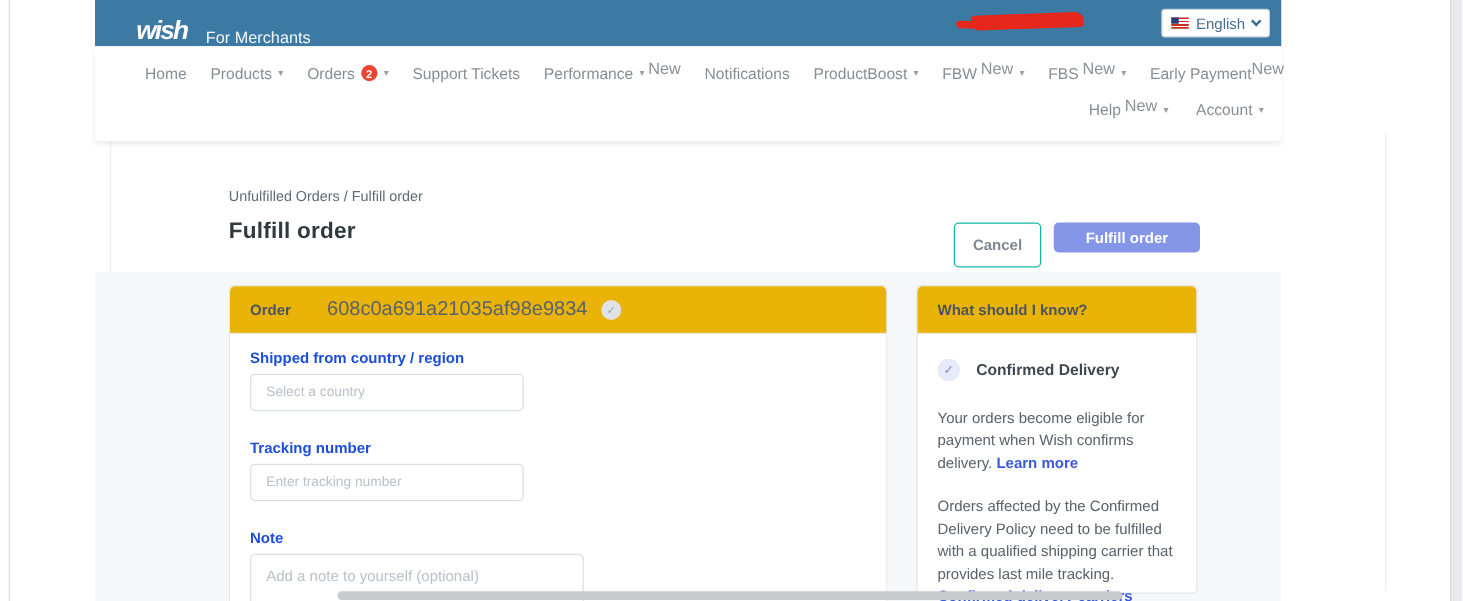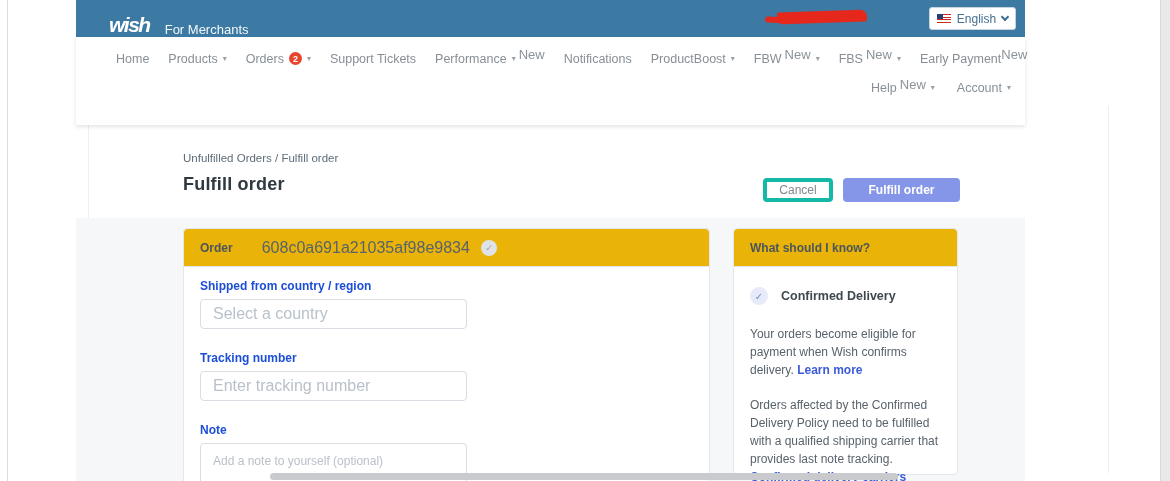--- a/index.html
+++ b/index.html
@@ -25,49 +25,49 @@
   .tagline { margin-left:15px; color:#f1f6f9; font-size:13px; }
   .redaction { position:absolute; right:158px; top:11px; width:90px; height:12px; background:#e6271c; border-radius:2px 7px 3px 6px; transform:rotate(-2deg); }
   .redaction::after { content:""; position:absolute; left:-12px; top:4px; width:16px; height:6px; background:#e6271c; border-radius:3px; transform:rotate(4deg); }
   .lang-btn { position:absolute; right:9px; top:7px; width:87px; height:23px; background:#fff; border:1px solid #c8d4dd; border-radius:3px; display:flex; align-items:center; justify-content:center; gap:6px; cursor:pointer; }
   .flag { position:relative; width:14px; height:9px; background:repeating-linear-gradient(180deg,#cc2b1d 0 1.3px,#fff 1.3px 2.6px); flex:0 0 auto; }
   .flag::after { content:""; position:absolute; left:0; top:0; width:6px; height:5px; background:#2c3e76; }
   .lang-label { color:#46708f; font-size:12px; }
   .chev-down { width:6px; height:6px; border-right:2px solid #3e6f94; border-bottom:2px solid #3e6f94; transform:rotate(45deg); margin-top:-3px; }
 
   
-  .navbar { background:#fff; padding:12px 14px 28px 40px; box-shadow:0 2px 4px rgba(40,55,70,.13); position:relative;text-align:right; }
+  .navbar { background:#fff; padding:12px 14px 16px 40px; box-shadow:0 2px 4px rgba(40,55,70,.13); position:relative;text-align:right; }
   .nav-row { display:flex; align-items:center; }
   .nav-row1 { gap:19px; height:19px; }
   .nav-row2 { justify-content:flex-end; gap:22px; height:18px; margin-top:11px; }
   .nav-item { color:#878f96; font-size:12.5px; display:flex; align-items:center; gap:5px; white-space:nowrap; cursor:pointer; }
   .caret { font-size:8px; color:#98a0a6; line-height:1; }
   .badge { background:#e8442e; color:#fff; min-width:13px; height:13px; border-radius:50%; font-size:9px; display:flex; align-items:center; justify-content:center; font-weight:bold; }
   .sup-new { font-size:13px; color:#8a9298; position:relative; top:-4px; margin-left:-2px; }
 
   
   .breadcrumb { position:absolute; left:183px; top:152px; font-size:11.5px; color:#5d6c78; cursor:pointer; }
   .page-title { position:absolute; left:183px; top:174px; font-size:18px; font-weight:bold; color:#2e3940; letter-spacing:.2px; }
   .btn { border-radius:4px; font-size:12px; cursor:pointer; font-family:"Liberation Sans", sans-serif; }
-  .btn-cancel { position:absolute; left:763px; top:178px; width:70px; height:24px; background:#fff; border:4px solid #14b8a6; color:#7e8891; }
+  .btn-cancel { position:absolute; left:763px; top:178px; width:70px; height:36px; background:#fff; border:1px solid #14b8a6; color:#7e8891;font-weight:bold; }
   .btn-fulfill { position:absolute; left:843px; top:178px; width:117px; height:24px; background:#8596e8; border:none; color:#fff; font-weight:bold; }
 
   
   .content-bg { position:absolute; left:76px; top:218px; width:949px; height:263px; background:#f6f7f9; }
 
   .card { position:absolute; background:#fff; border:1px solid #e3e6ea; border-radius:4px; }
   .card-head { height:38px; background:#eab308; border-bottom:1px solid #e3e6ea; display:flex; align-items:center; padding:0 16px; border-radius:4px 4px 0 0; }
 
   .form-card { left:183px; top:228px; width:527px; height:268px; border-bottom:none; border-radius:4px 4px 0 0; }
   .order-label { font-size:12px; font-weight:bold; color:#4b555d; margin-right:29px; }
   .order-id { font-size:16px; color:#59636b; }
   .check-circle-sm { width:16px; height:16px; border-radius:50%; background:#dfe3e7; color:#99a1a8; font-size:9px; display:flex; align-items:center; justify-content:center; margin-left:11px; }
   .form-body { padding:12px 16px 0; }
   .field-label { font-size:12px; font-weight:bold; color:#1d4ed8; margin-bottom:6px; }
-  .field-input { display:block; width:267px; height:30px; border:1px solid #d8dee4; border-radius:4px; padding:12px 12px; font-size:16px; color:#47515a; font-family:"Liberation Sans", sans-serif; outline:none; }
+  .field-input { display:block; width:219px; height:30px; border:1px solid #d8dee4; border-radius:4px; padding:12px 12px; font-size:11px; color:#47515a; font-family:"Liberation Sans", sans-serif; outline:none; }
   .field-input::placeholder, .field-area::placeholder { color:#b9c1ca; opacity:1; }
   .field-gap { margin-top:22px; }
   .field-area { display:block; width:267px; height:78px; border:1px solid #d8dee4; border-radius:4px; padding:10px 12px; font-size:12px; color:#47515a; resize:none; font-family:"Liberation Sans", sans-serif; outline:none; }
 
   .info-card { left:733px; top:228px; width:225px; height:247px; }
   .info-title { font-size:12px; font-weight:bold; color:#4b555d; }
   .info-body { padding:20px 16px 0; }
   .cd-row { display:flex; align-items:center; gap:13px; margin-bottom:20px; }
   .check-circle-lav { width:18px; height:18px; border-radius:50%; background:#e7eaf8; color:#7787cb; font-size:10px; display:flex; align-items:center; justify-content:center; flex:0 0 auto; }
   .cd-title { font-size:12.5px; font-weight:bold; color:#3e4850; }
@@ -182,20 +182,20 @@
   <div class="info-body">
     <div class="cd-row">
       <span class="check-circle-lav">✓</span>
       <span class="cd-title">Confirmed Delivery</span>
     </div>
     <p class="info-p">
       <span>Your orders become eligible for payment when Wish confirms delivery.</span>
       <span class="link">Learn more</span>
     </p>
     <p class="info-p">
-      <span>Orders affected by the Confirmed Delivery Policy need to be fulfilled with a qualified shipping carrier that provides last note tracking.</span>
+      <span>Orders affected by the Confirmed Delivery Policy need to be fulfilled with a qualified shipping carrier that provides last mile tracking.</span>
       <span class="link">Confirmed delivery carriers</span>
     </p>
   </div>
 </aside>
 
 <div class="scroll-strip"></div>
 <div class="h-scroll-thumb"></div>
 
 </body></html>

